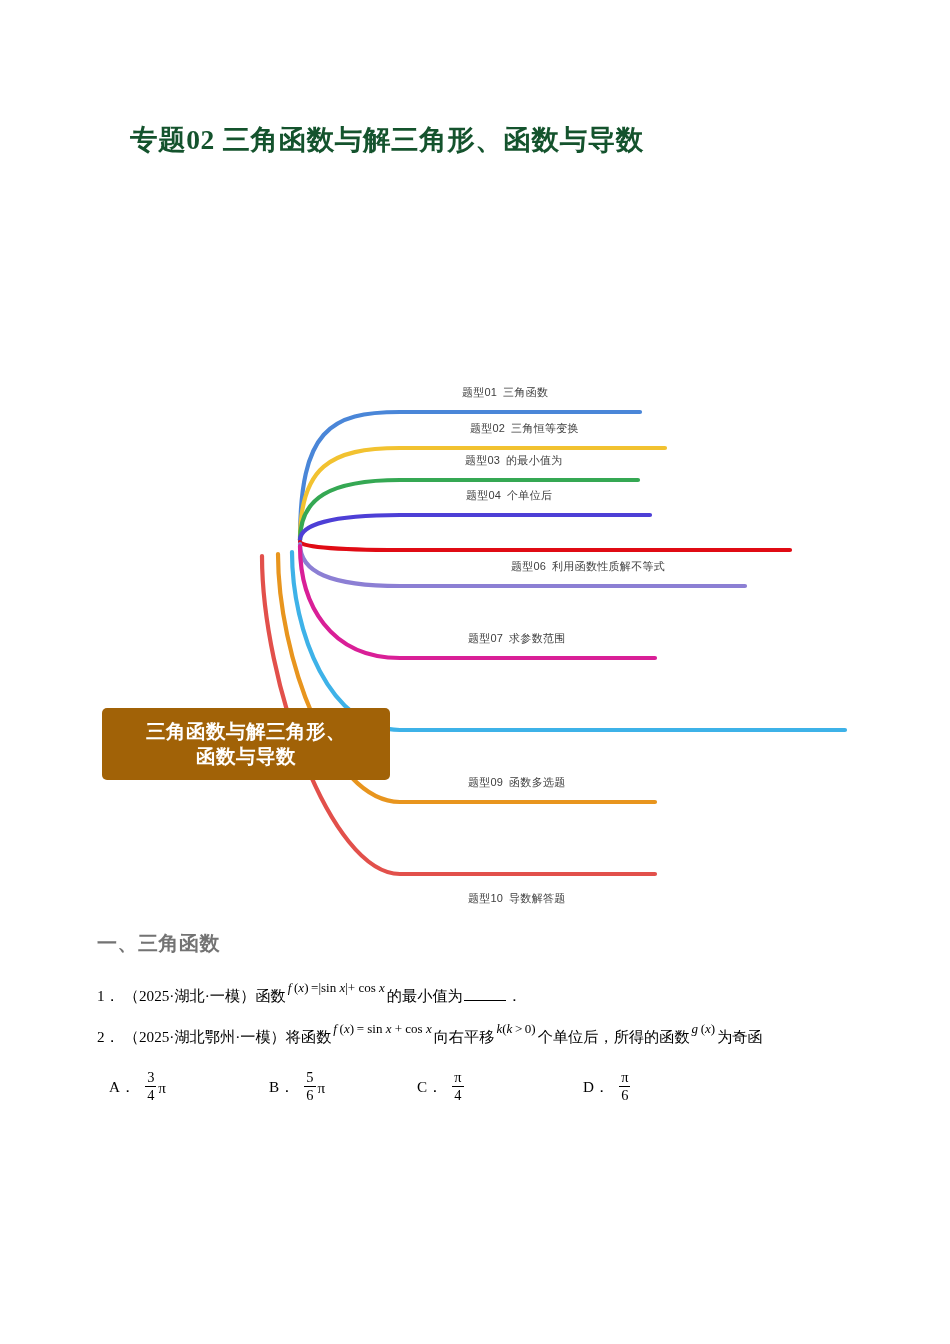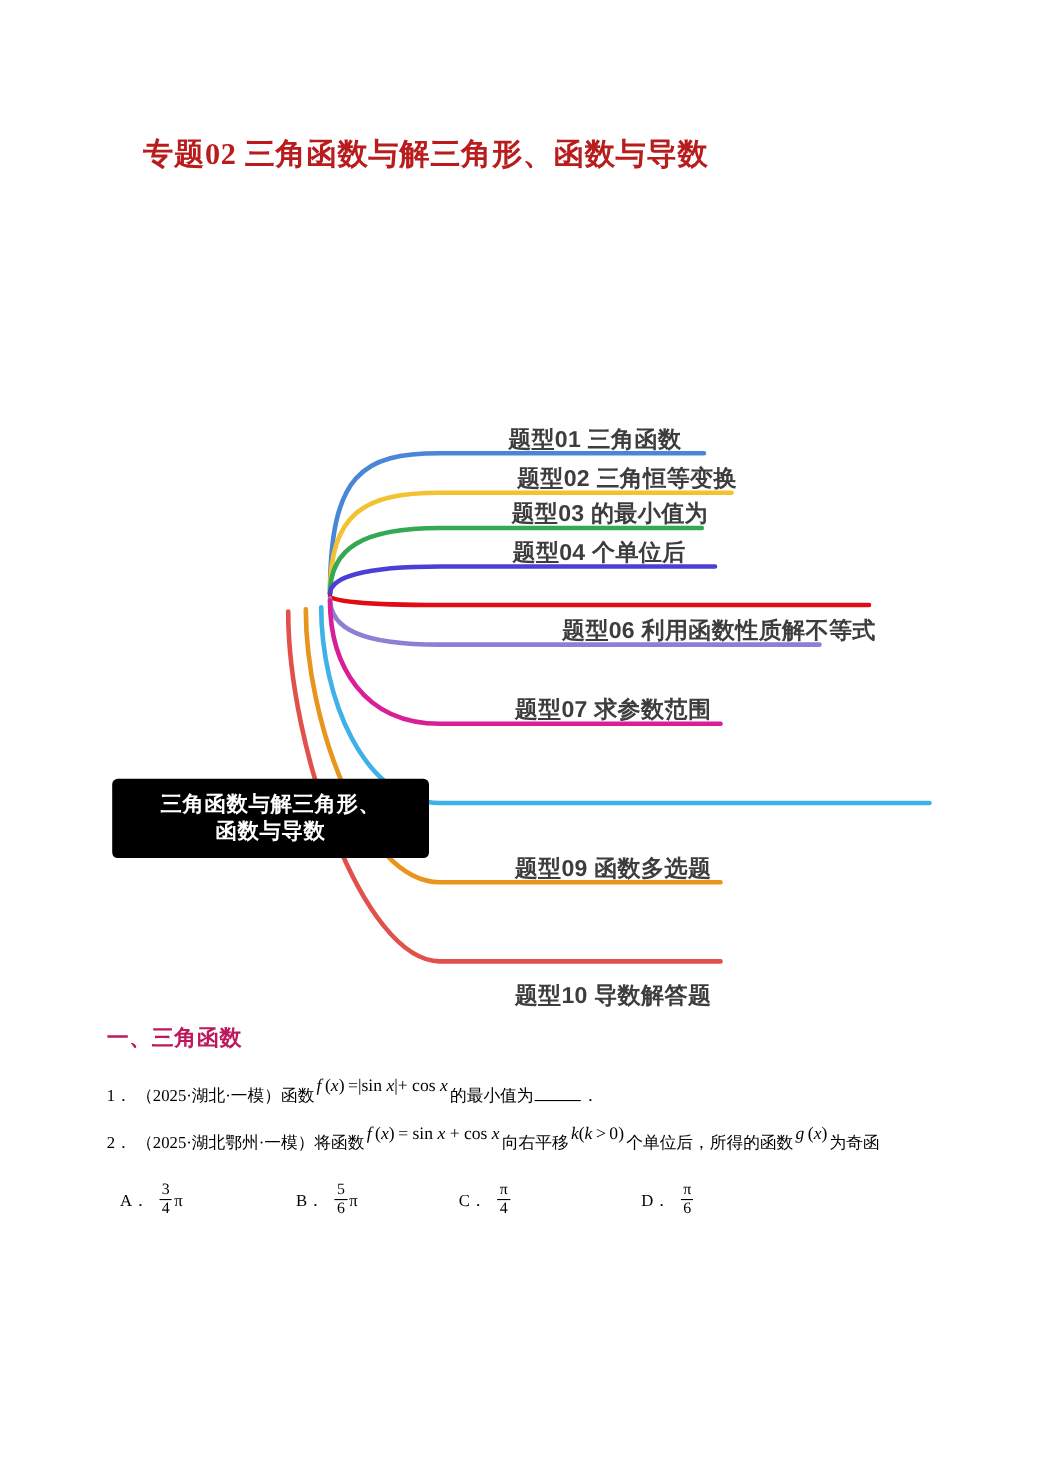--- a/index.html
+++ b/index.html
@@ -20,21 +20,21 @@
   #doc-title {
     position: absolute;
     left: 0;
     top: 122px;
     width: 774px;
     text-align: center;
     font-family: "Liberation Serif", "DejaVu Serif", serif;
     font-weight: bold;
     font-size: 27.5px;
     letter-spacing: 0.6px;
-    color: #b91c1c;
+    color: #14532d;
     white-space: nowrap;
   }
 
   
   #mindmap {
     position: absolute;
     left: 0;
     top: 180px;
     width: 950px;
     height: 730px;
@@ -44,80 +44,80 @@
     left: 0;
     top: 0;
   }
 
   .node-center {
     position: absolute;
     left: 102px;
     top: 528px;
     width: 288px;
     height: 72px;
-    background: #000000;
+    background: #a16207;
     border-radius: 5px;
     display: flex;
     align-items: center;
     justify-content: center;
     text-align: center;
     color: #ffffff;
     font-family: "Liberation Sans", "DejaVu Sans", sans-serif;
     font-weight: bold;
     font-size: 19.5px;
     line-height: 1.28;
     letter-spacing: 0.5px;
     z-index: 5;
   }
 
   .branch-label {
     position: absolute;
     font-family: "Liberation Sans", "DejaVu Sans", sans-serif;
-    font-weight: bold;
-    font-size: 21px;
+    font-weight: normal;
+    font-size: 11px;
     color: #3d3d3d;
     white-space: nowrap;
     letter-spacing: 0.3px;
     z-index: 4;
   }
   .branch-label .bnum { letter-spacing: 0.2px; }
   .branch-label .btxt { margin-left: 6px; }
 
   
   #content {
     position: absolute;
     left: 97px;
     top: 930px;
     width: 770px;
   }
   .section-heading {
     font-family: "Liberation Serif", "DejaVu Serif", serif;
     font-weight: bold;
     font-size: 20px;
-    color: #be185d;
+    color: #737373;
     margin: 0 0 20px 0;
     letter-spacing: 0.5px;
   }
   .qline {
     font-size: 15.2px;
     line-height: 2.45;
     color: #000;
     margin: 0 0 4px 0;
   }
   .qnum { margin-right: 4px; }
   .src { letter-spacing: 0px; text-align: center; }
 
   
   .mi { font-family: "Liberation Serif", "DejaVu Serif", serif; font-style: italic; }
   .mr { font-family: "Liberation Serif", "DejaVu Serif", serif; font-style: normal; }
   .math-sup {
     display: inline-block;
     position: relative;
     top: -9px;
-    font-size: 16px;
+    font-size: 13px;
     white-space: nowrap;
     margin: 0 2px;
   }
   .blank-ul {
     display: inline-block;
     width: 42px;
     border-bottom: 1.3px solid #000;
     height: 13px;
     margin: 0 1px;
     vertical-align: baseline;

